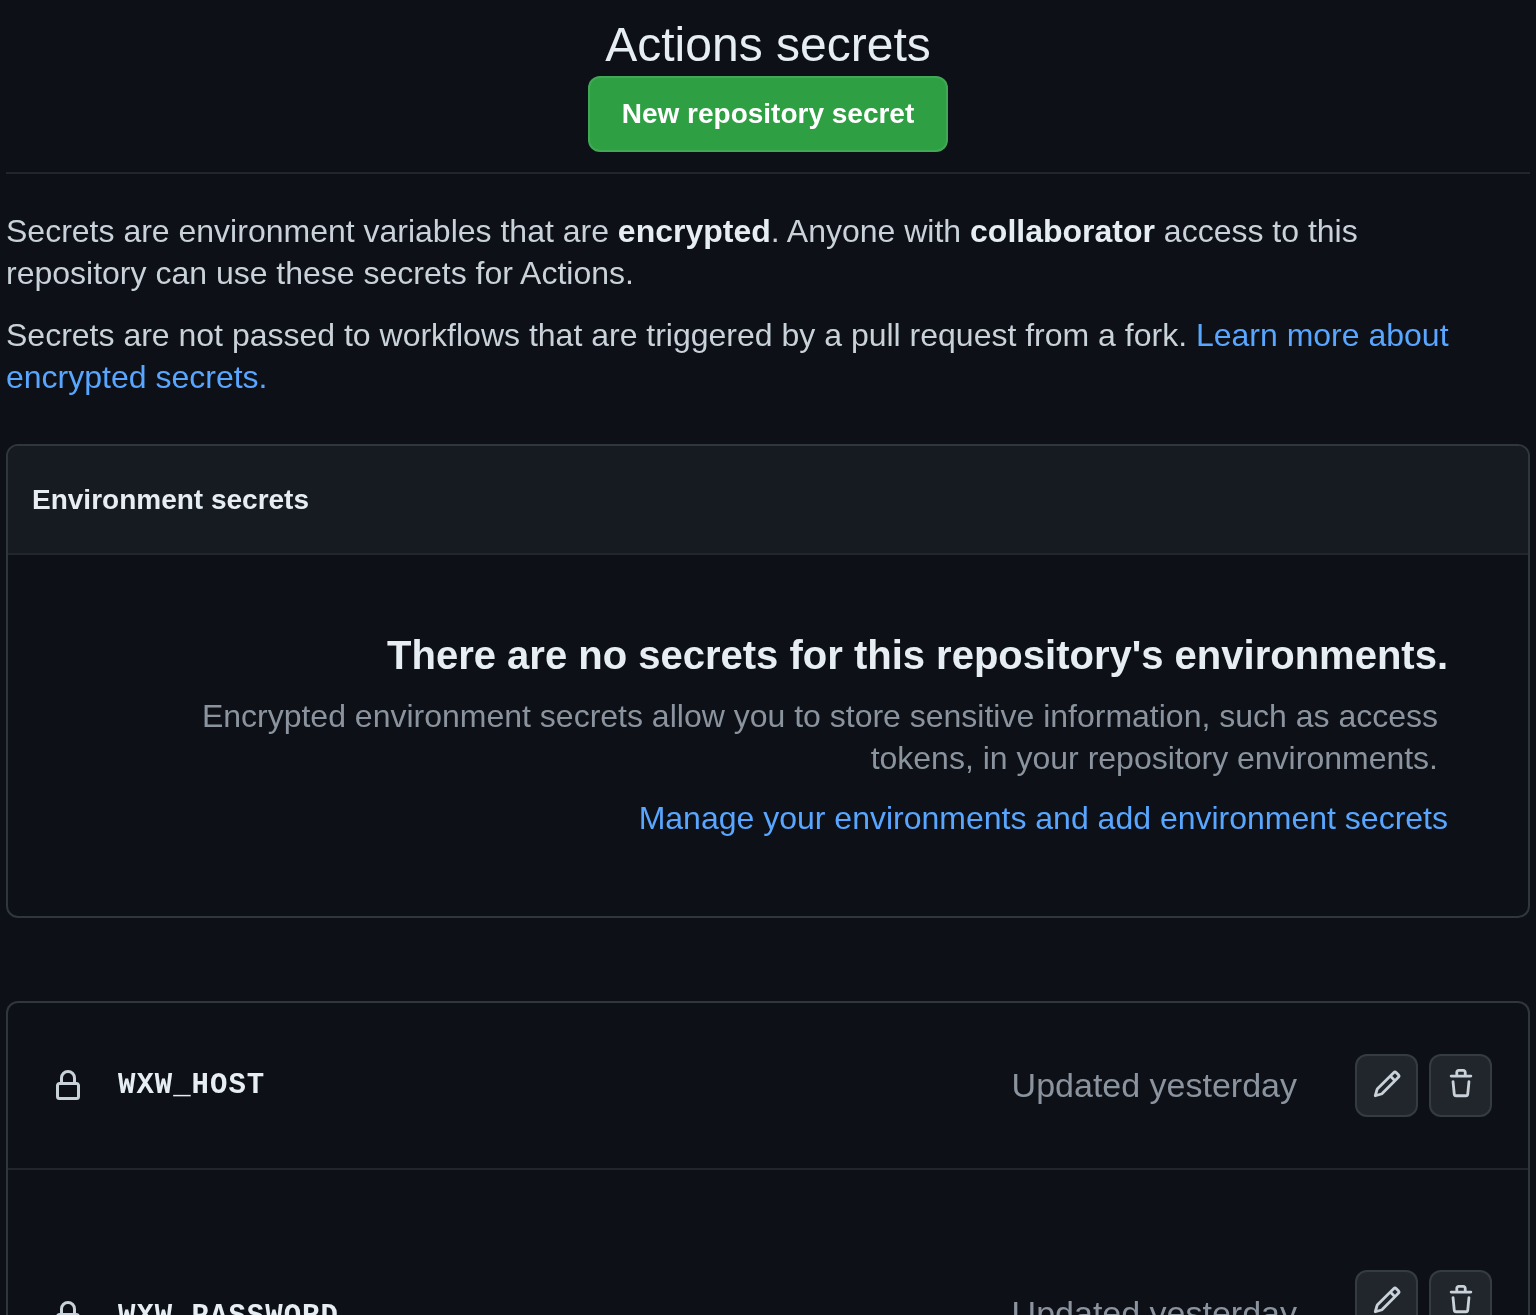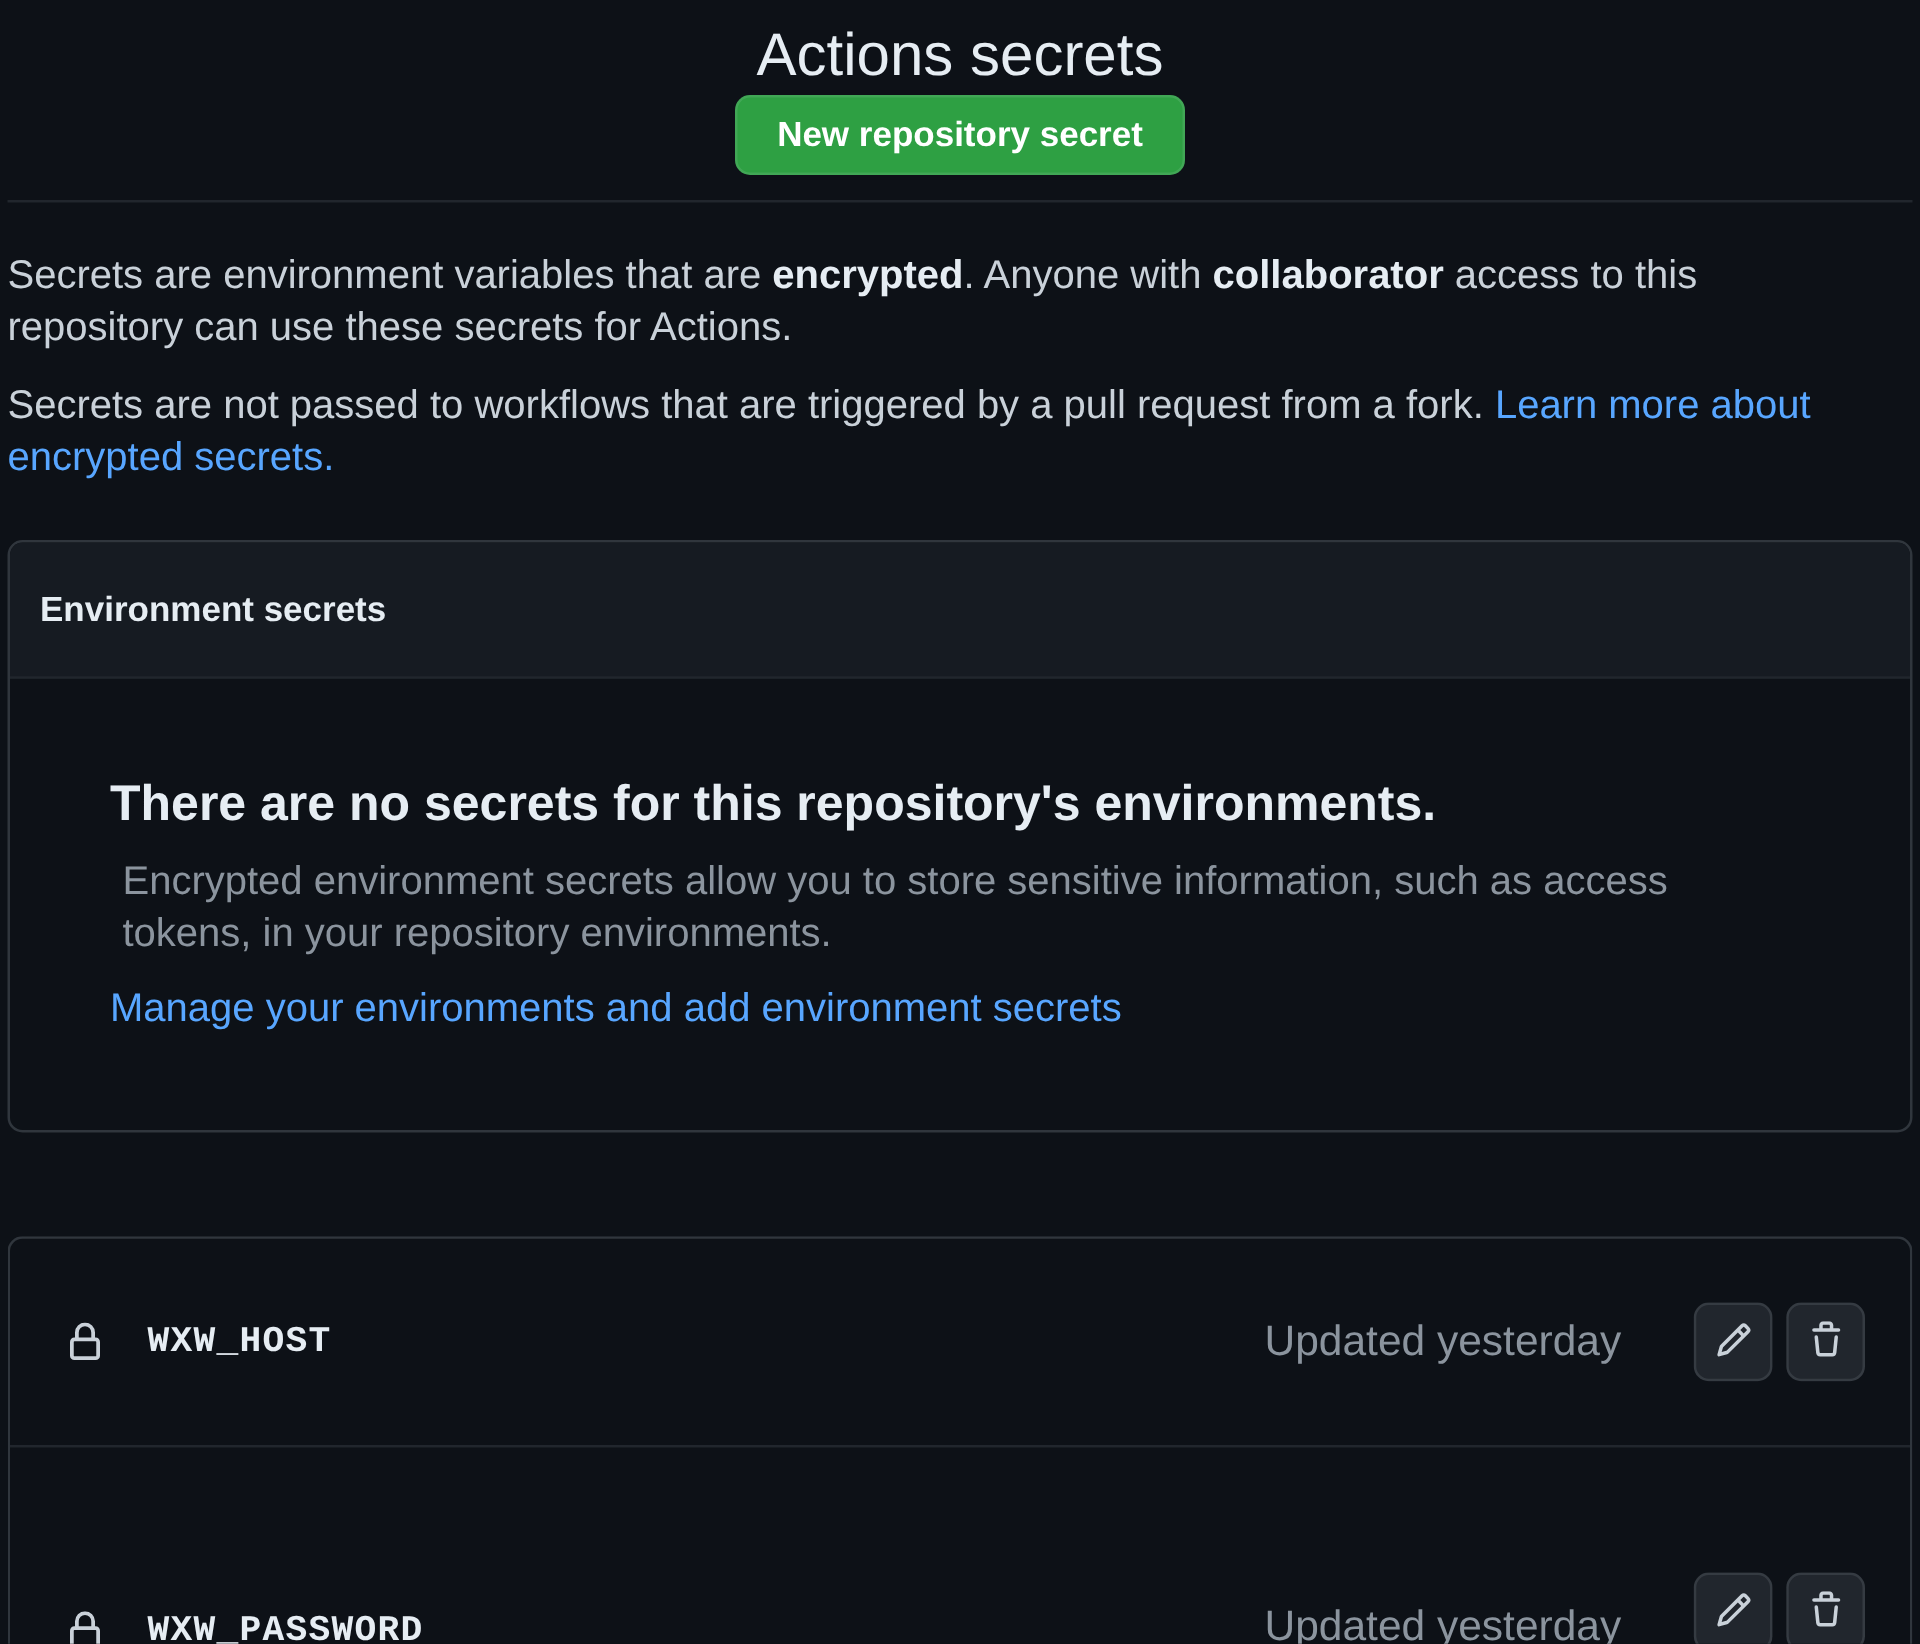--- a/index.html
+++ b/index.html
@@ -19,21 +19,21 @@
     border-bottom:2px solid #21262d;
     flex-direction:column;
   }
   .page-title {
     margin:0; font-size:48px; font-weight:400; line-height:62px; color:#e6edf3;
   }
   .btn-primary {
     background:#2ea043; color:#ffffff;
     font-family:"Liberation Sans", sans-serif;
     font-size:28px; font-weight:700;
-    height:64px; padding:0 32px;
+    height:76px; padding:0 32px;
     border:2px solid rgba(240,246,252,0.1);
     border-radius:12px;
     cursor:pointer; white-space:nowrap;
   }
 
   
   .intro {
     font-size:32px; line-height:42px; color:#c9d1d9;
     margin:36px 0 0; max-width:1480px;
   }
@@ -48,21 +48,21 @@
   }
   .box.repo { margin-top:83px; border-bottom:none; border-radius:12px 12px 0 0; }
   .box-header {
     background:#161b22;
     padding:36px 24px;
     border-bottom:2px solid #21262d;
   }
   .box-header h3 { margin:0; font-size:28px; font-weight:700; line-height:35px; color:#e6edf3; }
 
   
-  .blankslate { text-align:left; padding:76px 80px 76px; }
+  .blankslate { text-align:right; padding:76px 80px 76px; }
   .blankslate-title {
     margin:0 0 16px; font-size:40px; font-weight:700; line-height:48px; color:#e6edf3;
   }
   .blankslate-desc {
     margin:0 auto 18px; font-size:32px; line-height:42px;
     color:#8b949e; max-width:1340px;
   }
   .blankslate-link { font-size:32px; line-height:43px; }
 
   

